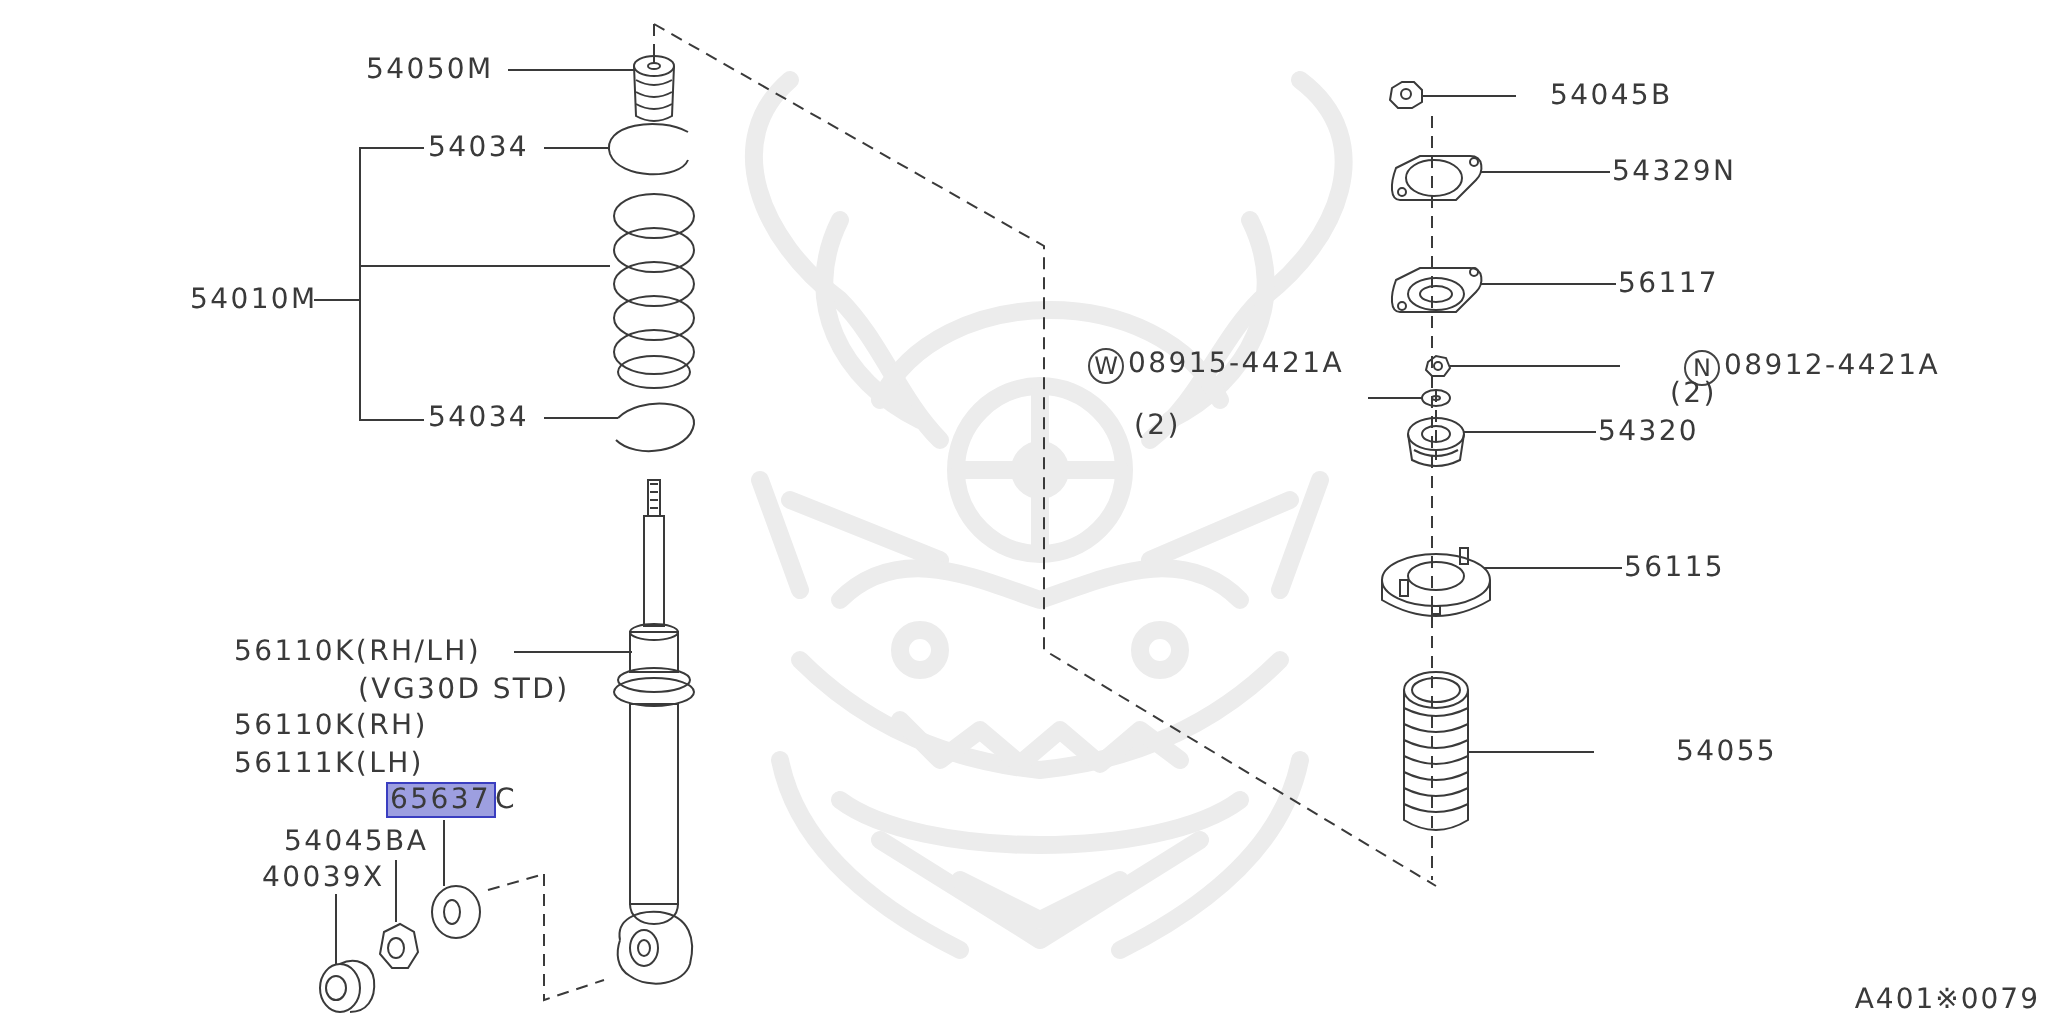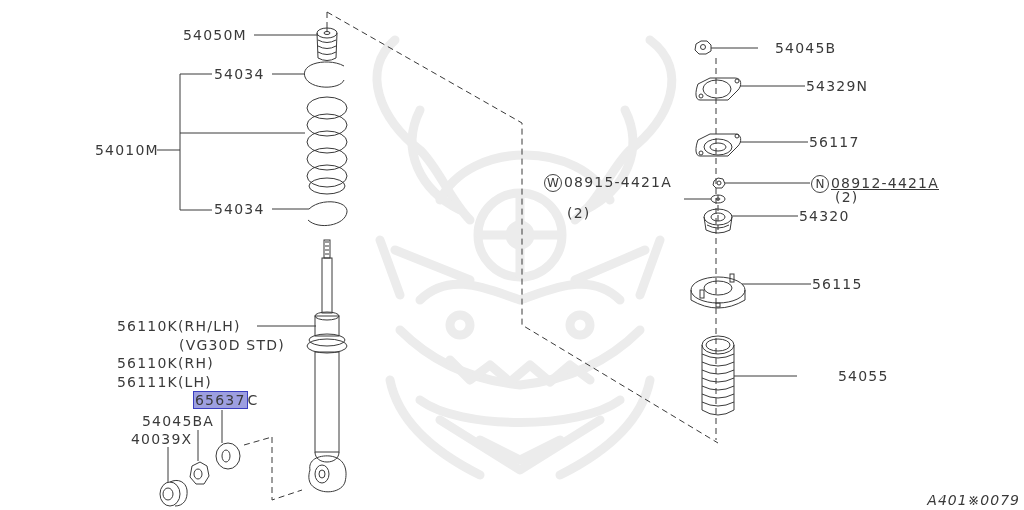--- a/index.html
+++ b/index.html
@@ -2,21 +2,21 @@
 <html><head>
   <meta charset="utf-8">
   <style>
     html, body { margin: 0; padding: 0; background: #ffffff; }
     body { width: 1024px; height: 510px; position: relative; overflow: hidden; font-family: "DejaVu Sans", sans-serif; }
     #diagram { position: absolute; left: 0; top: 0; width: 1024px; height: 510px; }
     .lbl { position: absolute; font-family: "DejaVu Sans", sans-serif; font-size: 14px; color: #3a3a3a; letter-spacing: 1.2px; white-space: nowrap; line-height: 16px; cursor: pointer; }
     .lbl.sub { cursor: default; }
     .hl { background: #9d9fe0; border: 1px solid #3a3ec0; padding: 0 1px; }
     .circ { display: inline-block; width: 16px; height: 16px; border: 1px solid #444; border-radius: 50%; text-align: center; line-height: 16px; font-size: 12px; margin-right: 2px; letter-spacing: 0; vertical-align: top; }
-    .code { position: absolute; right: 4px; bottom: 2px; font-family: "DejaVu Sans", sans-serif; font-size: 14px; color: #3a3a3a; letter-spacing: 1px; font-style: italic; }
+    .code { position: absolute; right: 4px; bottom: 2px; font-family: "DejaVu Sans", sans-serif; font-size: 14px; color: #3a3a3a; letter-spacing: 1px; }
   </style>
 </head>
 <body>
 
 <svg id="diagram" viewBox="0 0 1024 510" xmlns="http://www.w3.org/2000/svg">
 
   <g fill="none" stroke="#ececec" stroke-width="9" stroke-linecap="round" stroke-linejoin="round">
     <path d="M395 40 C 360 70, 380 120, 420 150 C 440 170, 450 200, 470 220"></path>
     <path d="M650 40 C 690 70, 670 120, 630 150 C 610 170, 600 200, 575 220"></path>
     <path d="M420 110 C 400 150, 420 190, 460 210"></path>
@@ -182,21 +182,21 @@
 <div class="lbl" style="left:117px;top:374px;">56111K(LH)</div>
 <div class="lbl" style="left:193px;top:392px;">
   <span class="hl">65637</span><span>C</span>
 </div>
 <div class="lbl" style="left:142px;top:413px;">54045BA</div>
 <div class="lbl" style="left:131px;top:431px;">40039X</div>
 
 <div class="lbl" style="left:759px;top:40px;margin-left:16px;">54045B</div>
 <div class="lbl" style="left:806px;top:78px;">54329N</div>
 <div class="lbl" style="left:809px;top:134px;">56117</div>
-<div class="lbl" style="left:811px;top:175px;text-decoration:underline;">
+<div class="lbl" style="left:842px;top:175px;">
   <span class="circ">N</span><span>08912-4421A</span>
 </div>
 <div class="lbl sub" style="left:835px;top:189px;">(2)</div>
 <div class="lbl" style="left:544px;top:174px;">
   <span class="circ">W</span><span>08915-4421A</span>
 </div>
 <div class="lbl sub" style="left:567px;top:205px;">(2)</div>
 <div class="lbl" style="left:799px;top:208px;">54320</div>
 <div class="lbl" style="left:812px;top:276px;">56115</div>
 <div class="lbl" style="left:798px;top:368px;margin-left:40px;">54055</div>

